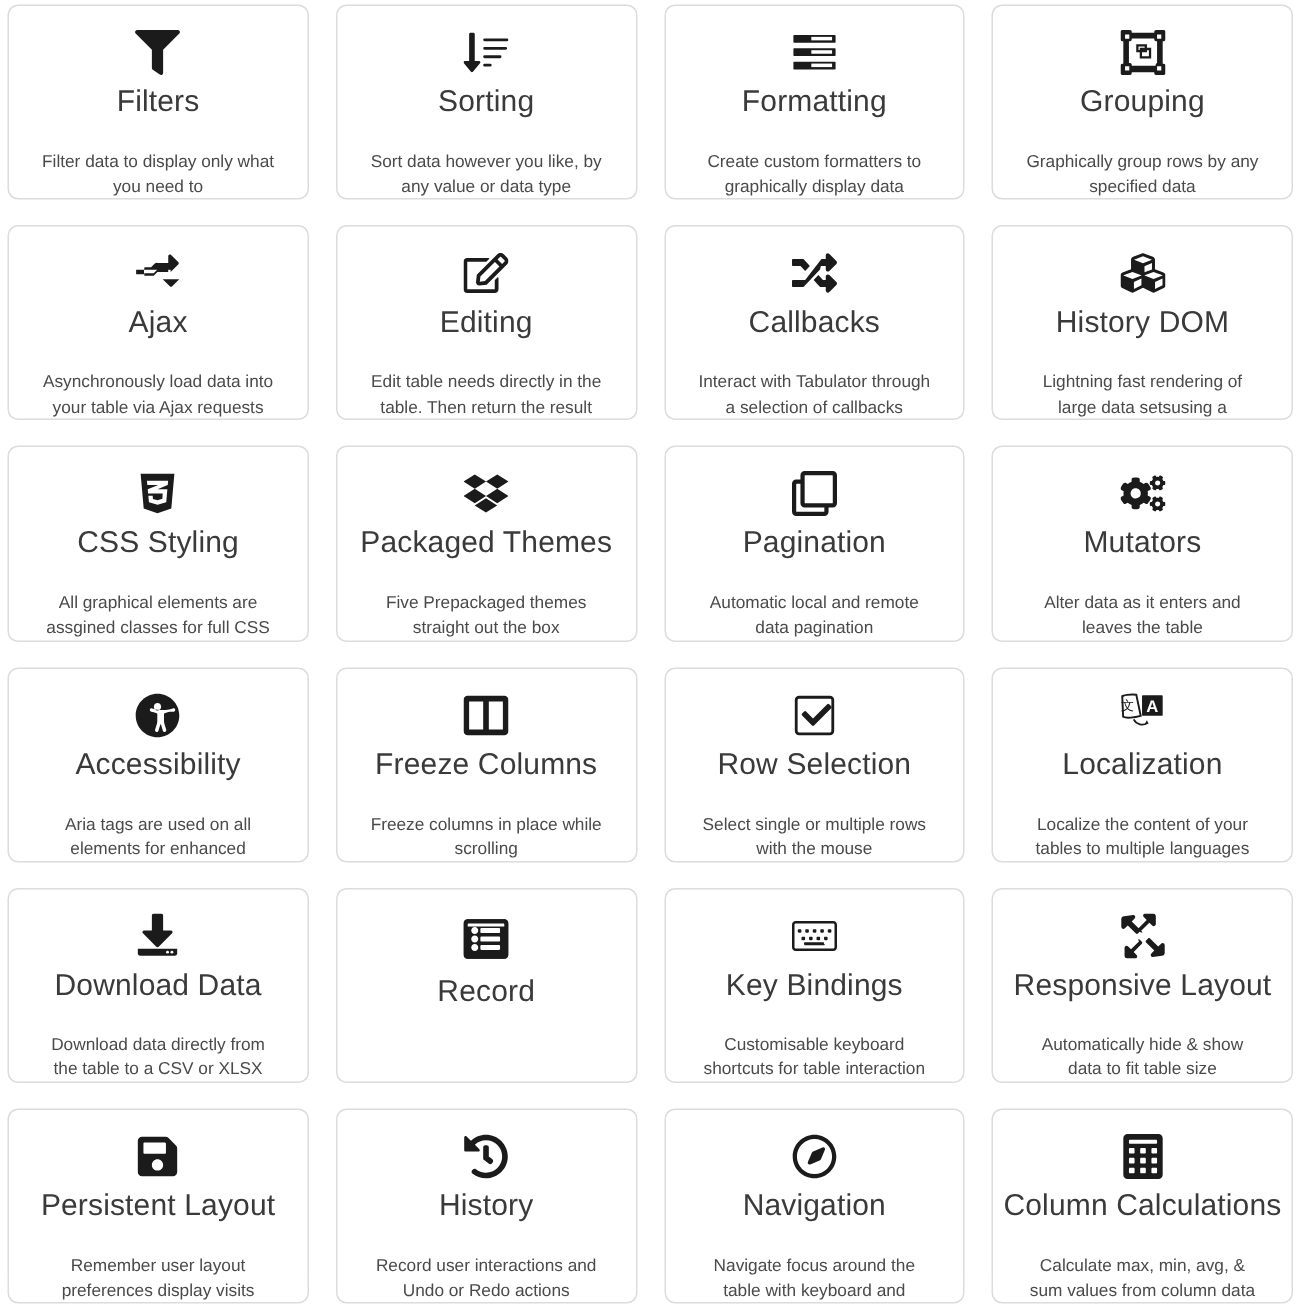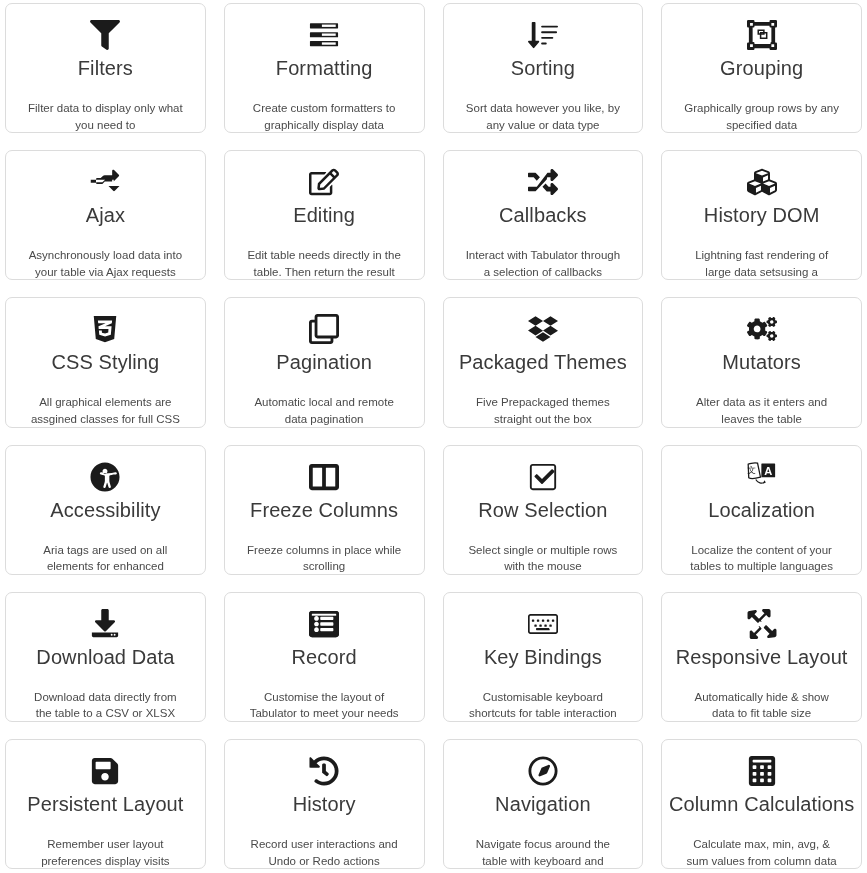--- a/index.html
+++ b/index.html
@@ -76,41 +76,41 @@
         <svg width="30" height="30" viewBox="0 0 512 512">
           <path d="M487 0H25C3.7 0-7 25.9 8.1 41L192 224.9V432c0 7.8 3.8 15.2 10.2 19.7l80 55.9c15.7 11 37.8-.1 37.8-19.7V224.9L503.9 41C519 25.9 508.3 0 487 0z"></path>
         </svg>
       </div>
       <div class="feature-title">Filters</div>
       <div class="feature-desc">Filter data to display only what you need to</div>
     </div>
     <div class="feature-card">
       <div class="feature-icon">
         <svg width="30" height="30" viewBox="0 0 512 512">
+          <path d="M304 416h-64a16 16 0 0 1 0-32h64a16 16 0 0 1 0 32zm112-96H240a16 16 0 0 1 0-32h176a16 16 0 0 1 0 32zm64-96H240a16 16 0 0 1 0-32h240a16 16 0 0 1 0 32zm16-96H240a16 16 0 0 1 0-32h256a16 16 0 0 1 0 32zM176 352h-48V48a16 16 0 0 0-16-16H80a16 16 0 0 0-16 16v304H16c-14.2 0-21.4 17.2-11.3 27.3l80 96a16 16 0 0 0 22.6 0l80-96C197.3 369.2 190.2 352 176 352z"></path>
+        </svg>
+      </div>
+      <div class="feature-title">Sorting</div>
+      <div class="feature-desc">Sort data however you like, by any value or data type</div>
+    </div>
+    <div class="feature-card">
+      <div class="feature-icon">
+        <svg width="30" height="30" viewBox="0 0 512 512">
           <path d="M24 56h464a8 8 0 0 1 8 8v72a8 8 0 0 1-8 8H24a8 8 0 0 1-8-8V64a8 8 0 0 1 8-8zm0 152h464a8 8 0 0 1 8 8v72a8 8 0 0 1-8 8H24a8 8 0 0 1-8-8v-72a8 8 0 0 1 8-8zm0 152h464a8 8 0 0 1 8 8v72a8 8 0 0 1-8 8H24a8 8 0 0 1-8-8v-72a8 8 0 0 1 8-8z"></path>
           <rect x="220" y="78" width="236" height="40" fill="#fff"></rect>
           <rect x="220" y="230" width="236" height="40" fill="#fff"></rect>
           <rect x="220" y="382" width="236" height="40" fill="#fff"></rect>
         </svg>
       </div>
       <div class="feature-title">Formatting</div>
       <div class="feature-desc">Create custom formatters to graphically display data</div>
     </div>
     <div class="feature-card">
       <div class="feature-icon">
         <svg width="30" height="30" viewBox="0 0 512 512">
-          <path d="M304 416h-64a16 16 0 0 1 0-32h64a16 16 0 0 1 0 32zm112-96H240a16 16 0 0 1 0-32h176a16 16 0 0 1 0 32zm64-96H240a16 16 0 0 1 0-32h240a16 16 0 0 1 0 32zm16-96H240a16 16 0 0 1 0-32h256a16 16 0 0 1 0 32zM176 352h-48V48a16 16 0 0 0-16-16H80a16 16 0 0 0-16 16v304H16c-14.2 0-21.4 17.2-11.3 27.3l80 96a16 16 0 0 0 22.6 0l80-96C197.3 369.2 190.2 352 176 352z"></path>
-        </svg>
-      </div>
-      <div class="feature-title">Sorting</div>
-      <div class="feature-desc">Sort data however you like, by any value or data type</div>
-    </div>
-    <div class="feature-card">
-      <div class="feature-icon">
-        <svg width="30" height="30" viewBox="0 0 512 512">
           <path d="M480 128h12a20 20 0 0 0 20-20V20a20 20 0 0 0-20-20h-88a20 20 0 0 0-20 20v12H128V20a20 20 0 0 0-20-20H20A20 20 0 0 0 0 20v88a20 20 0 0 0 20 20h12v256H20a20 20 0 0 0-20 20v88a20 20 0 0 0 20 20h88a20 20 0 0 0 20-20v-12h256v12a20 20 0 0 0 20 20h88a20 20 0 0 0 20-20v-88a20 20 0 0 0-20-20h-12V128zm-64-76h48v48h-48V52zM52 52h48v48H52V52zm48 408H52v-48h48v48zm364 0h-48v-48h48v48zm-32-84h-12a20 20 0 0 0-20 20v12H128v-12a20 20 0 0 0-20-20H96V128h12a20 20 0 0 0 20-20v-12h256v12a20 20 0 0 0 20 20h12v248z"></path>
           <path d="M192 176h96v64h-96z" fill="none" stroke="currentColor" stroke-width="26"></path>
           <path d="M232 216h104v96H232z" fill="none" stroke="currentColor" stroke-width="26"></path>
         </svg>
       </div>
       <div class="feature-title">Grouping</div>
       <div class="feature-desc">Graphically group rows by any specified data</div>
     </div>
     <div class="feature-card">
       <div class="feature-icon">
@@ -153,35 +153,35 @@
       <div class="feature-icon">
         <svg width="30" height="30" viewBox="0 0 384 512">
           <path d="M0 32l34.9 395.8L191.5 480l157.6-52.2L384 32H0zm313.1 80l-4.8 47.3L193 208.6l-.3.1h111.5l-12.8 146.6-98.2 28.7-98.8-29.2-6.4-73.9h48.9l3.2 38.3 52.6 13.3 54.7-15.4 3.7-61.6-166.3-.5v-.1l-.2.1-3.6-46.3L193.1 162l6.5-2.7H76.7L70.9 112h242.2z"></path>
         </svg>
       </div>
       <div class="feature-title">CSS Styling</div>
       <div class="feature-desc">All graphical elements are assgined classes for full CSS styling</div>
     </div>
     <div class="feature-card">
       <div class="feature-icon">
+        <svg width="30" height="30" viewBox="0 0 528 512">
+          <path d="M264.4 116.3l-132 84.3 132 84.3-132 84.3L0 284.1l132.3-84.3L0 116.3 132.3 32l132.1 84.3zM131.6 395.7l132-84.3 132 84.3-132 84.3-132-84.3zm132.8-111.6l132-84.3-132-83.6L395.7 32 528 116.3l-132.3 84.3L528 284.8l-132.3 84.3-131.3-85z"></path>
+        </svg>
+      </div>
+      <div class="feature-title">Packaged Themes</div>
+      <div class="feature-desc">Five Prepackaged themes straight out the box</div>
+    </div>
+    <div class="feature-card">
+      <div class="feature-icon">
         <svg width="30" height="30" viewBox="0 0 512 512">
           <path d="M464 0H144c-26.51 0-48 21.49-48 48v48H48c-26.51 0-48 21.49-48 48v320c0 26.51 21.49 48 48 48h320c26.51 0 48-21.49 48-48v-48h48c26.51 0 48-21.49 48-48V48c0-26.51-21.49-48-48-48zM362 464H54a6 6 0 0 1-6-6V150a6 6 0 0 1 6-6h42v224c0 26.51 21.49 48 48 48h224v42a6 6 0 0 1-6 6zm96-96H150a6 6 0 0 1-6-6V54a6 6 0 0 1 6-6h308a6 6 0 0 1 6 6v308a6 6 0 0 1-6 6z"></path>
         </svg>
       </div>
       <div class="feature-title">Pagination</div>
       <div class="feature-desc">Automatic local and remote data pagination</div>
-    </div>
-    <div class="feature-card">
-      <div class="feature-icon">
-        <svg width="30" height="30" viewBox="0 0 528 512">
-          <path d="M264.4 116.3l-132 84.3 132 84.3-132 84.3L0 284.1l132.3-84.3L0 116.3 132.3 32l132.1 84.3zM131.6 395.7l132-84.3 132 84.3-132 84.3-132-84.3zm132.8-111.6l132-84.3-132-83.6L395.7 32 528 116.3l-132.3 84.3L528 284.8l-132.3 84.3-131.3-85z"></path>
-        </svg>
-      </div>
-      <div class="feature-title">Packaged Themes</div>
-      <div class="feature-desc">Five Prepackaged themes straight out the box</div>
     </div>
     <div class="feature-card">
       <div class="feature-icon">
         <svg width="30" height="30" viewBox="0 0 640 512">
           <path d="M512.1 191l-8.2 14.3c-3 5.3-9.4 7.5-15.1 5.4-11.8-4.4-22.6-10.7-32.1-18.6-4.6-3.8-5.8-10.5-2.8-15.7l8.2-14.3c-6.9-8-12.3-17.3-15.9-27.4h-16.5c-6 0-11.2-4.3-12.2-10.3-2-12-2.1-24.6 0-37.1 1-6 6.2-10.4 12.2-10.4h16.5c3.6-10.1 9-19.4 15.9-27.4l-8.2-14.3c-3-5.2-1.9-11.9 2.8-15.7 9.5-7.9 20.4-14.2 32.1-18.6 5.7-2.1 12.1.1 15.1 5.4l8.2 14.3c10.5-1.9 21.2-1.9 31.7 0L552 6.1c3-5.3 9.4-7.5 15.1-5.4 11.8 4.4 22.6 10.7 32.1 18.6 4.6 3.8 5.8 10.5 2.8 15.7l-8.2 14.3c6.9 8 12.3 17.3 15.9 27.4h16.5c6 0 11.2 4.3 12.2 10.3 2 12 2.1 24.6 0 37.1-1 6-6.2 10.4-12.2 10.4h-16.5c-3.6 10.1-9 19.4-15.9 27.4l8.2 14.3c3 5.2 1.9 11.9-2.8 15.7-9.5 7.9-20.4 14.2-32.1 18.6-5.7 2.1-12.1-.1-15.1-5.4l-8.2-14.3c-10.4 1.9-21.2 1.9-31.7 0zm-10.5-58.8c38.5 29.6 82.4-14.3 52.8-52.8-38.5-29.7-82.4 14.3-52.8 52.8zM386.3 286.1l33.7 16.8c10.1 5.8 14.5 18.1 10.5 29.1-8.9 24.2-26.4 46.4-42.6 65.8-7.4 8.9-20.2 11.1-30.3 5.3l-29.1-16.8c-16 13.7-34.6 24.6-54.9 31.7v33.6c0 11.6-8.3 21.6-19.7 23.6-24.6 4.2-50.4 4.4-75.9 0-11.5-2-20-11.9-20-23.6V418c-20.3-7.2-38.9-18-54.9-31.7L74 403c-10 5.8-22.9 3.6-30.3-5.3-16.2-19.4-33.3-41.6-42.2-65.7-4-11 .4-23.3 10.5-29.1l33.3-16.8c-3.9-20.9-3.9-42.4 0-63.4L12 205c-10.1-5.8-14.6-18.1-10.5-29.1 8.9-24.2 26-46.4 42.2-65.8 7.4-8.9 20.2-11.1 30.3-5.3l29.1 16.8c16-13.7 34.6-24.6 54.9-31.7V56.3c0-11.5 8.2-21.5 19.6-23.5 24.6-4.2 50.5-4.4 76-.1 11.5 2 20 11.9 20 23.6v33.6c20.3 7.2 38.9 18 54.9 31.7l29.1-16.8c10-5.8 22.9-3.6 30.3 5.3 16.2 19.4 33.2 41.6 42.1 65.8 4 11 .1 23.3-10 29.1l-33.7 16.8c3.9 21 3.9 42.5 0 63.5zm-117.6 21.1c59.2-77-28.7-164.9-105.7-105.7-59.2 77 28.7 164.9 105.7 105.7zm243.4 182.7l-8.2 14.3c-3 5.3-9.4 7.5-15.1 5.4-11.8-4.4-22.6-10.7-32.1-18.6-4.6-3.8-5.8-10.5-2.8-15.7l8.2-14.3c-6.9-8-12.3-17.3-15.9-27.4h-16.5c-6 0-11.2-4.3-12.2-10.3-2-12-2.1-24.6 0-37.1 1-6 6.2-10.4 12.2-10.4h16.5c3.6-10.1 9-19.4 15.9-27.4l-8.2-14.3c-3-5.2-1.9-11.9 2.8-15.7 9.5-7.9 20.4-14.2 32.1-18.6 5.7-2.1 12.1.1 15.1 5.4l8.2 14.3c10.5-1.9 21.2-1.9 31.7 0l8.2-14.3c3-5.3 9.4-7.5 15.1-5.4 11.8 4.4 22.6 10.7 32.1 18.6 4.6 3.8 5.8 10.5 2.8 15.7l-8.2 14.3c6.9 8 12.3 17.3 15.9 27.4h16.5c6 0 11.2 4.3 12.2 10.3 2 12 2.1 24.6 0 37.1-1 6-6.2 10.4-12.2 10.4h-16.5c-3.6 10.1-9 19.4-15.9 27.4l8.2 14.3c3 5.2 1.9 11.9-2.8 15.7-9.5 7.9-20.4 14.2-32.1 18.6-5.7 2.1-12.1-.1-15.1-5.4l-8.2-14.3c-10.4 1.9-21.2 1.9-31.7 0zm-10.5-58.8c38.5 29.6 82.4-14.3 52.8-52.8-38.5-29.6-82.4 14.3-52.8 52.8z"></path>
         </svg>
       </div>
       <div class="feature-title">Mutators</div>
       <div class="feature-desc">Alter data as it enters and leaves the table</div>
     </div>
@@ -241,21 +241,20 @@
     </div>
     <div class="feature-card">
       <div class="feature-icon">
         <svg width="30" height="30" viewBox="0 0 512 512">
           <path d="M464 480H48c-26.51 0-48-21.49-48-48V80c0-26.51 21.49-48 48-48h416c26.51 0 48 21.49 48 48v352c0 26.51-21.49 48-48 48zM128 120c-22.091 0-40 17.909-40 40s17.909 40 40 40 40-17.909 40-40-17.909-40-40-40zm0 96c-22.091 0-40 17.909-40 40s17.909 40 40 40 40-17.909 40-40-17.909-40-40-40zm0 96c-22.091 0-40 17.909-40 40s17.909 40 40 40 40-17.909 40-40-17.909-40-40-40zm288-136v-32c0-6.627-5.373-12-12-12H204c-6.627 0-12 5.373-12 12v32c0 6.627 5.373 12 12 12h200c6.627 0 12-5.373 12-12zm0 96v-32c0-6.627-5.373-12-12-12H204c-6.627 0-12 5.373-12 12v32c0 6.627 5.373 12 12 12h200c6.627 0 12-5.373 12-12zm0 96v-32c0-6.627-5.373-12-12-12H204c-6.627 0-12 5.373-12 12v32c0 6.627 5.373 12 12 12h200c6.627 0 12-5.373 12-12z"></path>
           <rect x="22" y="54" width="468" height="60" fill="#fff" stroke="none"></rect>
           <path d="M464 32H48C21.49 32 0 53.49 0 80v352c0 26.51 21.49 48 48 48h416c26.51 0 48-21.49 48-48V80c0-26.51-21.49-48-48-48zm-8 400H56a8 8 0 0 1-8-8V88a8 8 0 0 1 8-8h400a8 8 0 0 1 8 8v336a8 8 0 0 1-8 8z"></path>
         </svg>
       </div>
       <div class="feature-title">Record</div>
-      <div class="feature-desc">Customise the layout of Tabulator to meet your needs</div>
     </div>
     <div class="feature-card">
       <div class="feature-icon">
         <svg width="30" height="30" viewBox="0 0 576 512">
           <path d="M528 64H48C21.49 64 0 85.49 0 112v288c0 26.51 21.49 48 48 48h480c26.51 0 48-21.49 48-48V112c0-26.51-21.49-48-48-48zm16 336c0 8.822-7.178 16-16 16H48c-8.822 0-16-7.178-16-16V112c0-8.822 7.178-16 16-16h480c8.822 0 16 7.178 16 16v288zM168 299v-22c0-6.627-5.373-12-12-12h-22c-6.627 0-12 5.373-12 12v22c0 6.627 5.373 12 12 12h22c6.627 0 12-5.373 12-12zm96 0v-22c0-6.627-5.373-12-12-12h-22c-6.627 0-12 5.373-12 12v22c0 6.627 5.373 12 12 12h22c6.627 0 12-5.373 12-12zm96 0v-22c0-6.627-5.373-12-12-12h-22c-6.627 0-12 5.373-12 12v22c0 6.627 5.373 12 12 12h22c6.627 0 12-5.373 12-12zm96 0v-22c0-6.627-5.373-12-12-12h-22c-6.627 0-12 5.373-12 12v22c0 6.627 5.373 12 12 12h22c6.627 0 12-5.373 12-12zm-336-96v-22c0-6.627-5.373-12-12-12H86c-6.627 0-12 5.373-12 12v22c0 6.627 5.373 12 12 12h22c6.627 0 12-5.373 12-12zm96 0v-22c0-6.627-5.373-12-12-12h-22c-6.627 0-12 5.373-12 12v22c0 6.627 5.373 12 12 12h22c6.627 0 12-5.373 12-12zm96 0v-22c0-6.627-5.373-12-12-12h-22c-6.627 0-12 5.373-12 12v22c0 6.627 5.373 12 12 12h22c6.627 0 12-5.373 12-12zm96 0v-22c0-6.627-5.373-12-12-12h-22c-6.627 0-12 5.373-12 12v22c0 6.627 5.373 12 12 12h22c6.627 0 12-5.373 12-12zm96 0v-22c0-6.627-5.373-12-12-12h-22c-6.627 0-12 5.373-12 12v22c0 6.627 5.373 12 12 12h22c6.627 0 12-5.373 12-12zm-94 160v-16c0-6.627-5.373-12-12-12H166c-6.627 0-12 5.373-12 12v16c0 6.627 5.373 12 12 12h244c6.627 0 12-5.373 12-12z"></path>
         </svg>
       </div>
       <div class="feature-title">Key Bindings</div>
       <div class="feature-desc">Customisable keyboard shortcuts for table interaction</div>
     </div>

